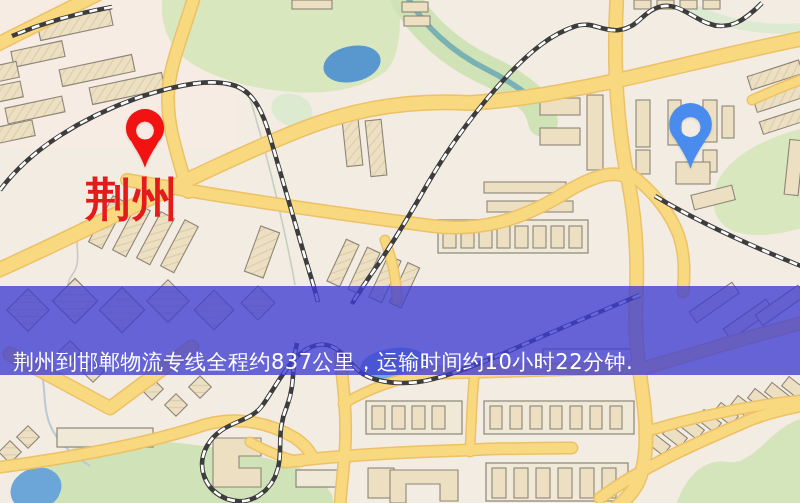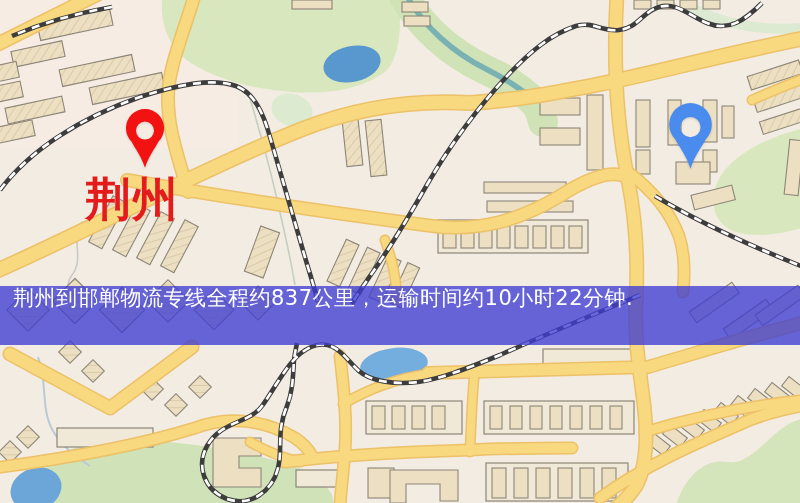--- a/index.html
+++ b/index.html
@@ -9,23 +9,23 @@
   }
   .map-svg{position:absolute;left:0;top:0;width:800px;height:503px;display:block;}
   .city-label{position:absolute;font-weight:600;line-height:1;letter-spacing:1px;
     font-family:"DejaVu Sans",sans-serif;text-shadow:0 0 1px rgba(255,255,255,.4);}
   .label-origin{left:85px;top:176px;font-size:46px;color:#e31b1b;}
   .label-dest{left:639px;top:178px;font-size:44px;color:#2b5ce0;}
   .pin{position:absolute;display:block;filter:drop-shadow(0 1px 1px rgba(0,0,0,.15));}
   .pin-origin{left:124px;top:107px;width:42px;height:62px;}
   .pin-dest{left:667px;top:102px;width:47px;height:67px;}
   .banner{
-    position:absolute;left:0;right:0;top:286px;height:59px;
+    position:absolute;left:0;right:0;top:286px;height:89px;
     background:rgba(62,60,210,0.78);
-    display:flex;align-items:flex-start;box-sizing:border-box;
+    display:flex;align-items:flex-end;box-sizing:border-box;
     padding:0 8px 0 13px;
   }
   .banner span{
     font-size:21px;color:#ffffff;letter-spacing:.5px;white-space:nowrap;line-height:1.2;
   }
   
   .bd{fill:url(#hb);stroke:#8d8678;stroke-width:1.1;}
   .bp{fill:#ecdfc2;stroke:#8d8678;stroke-width:1.1;}
   .bo{fill:#f1e9d8;stroke:#8d8678;stroke-width:1.2;}
   .rc{stroke:#ecc167;fill:none;stroke-linecap:round;stroke-linejoin:round;}

